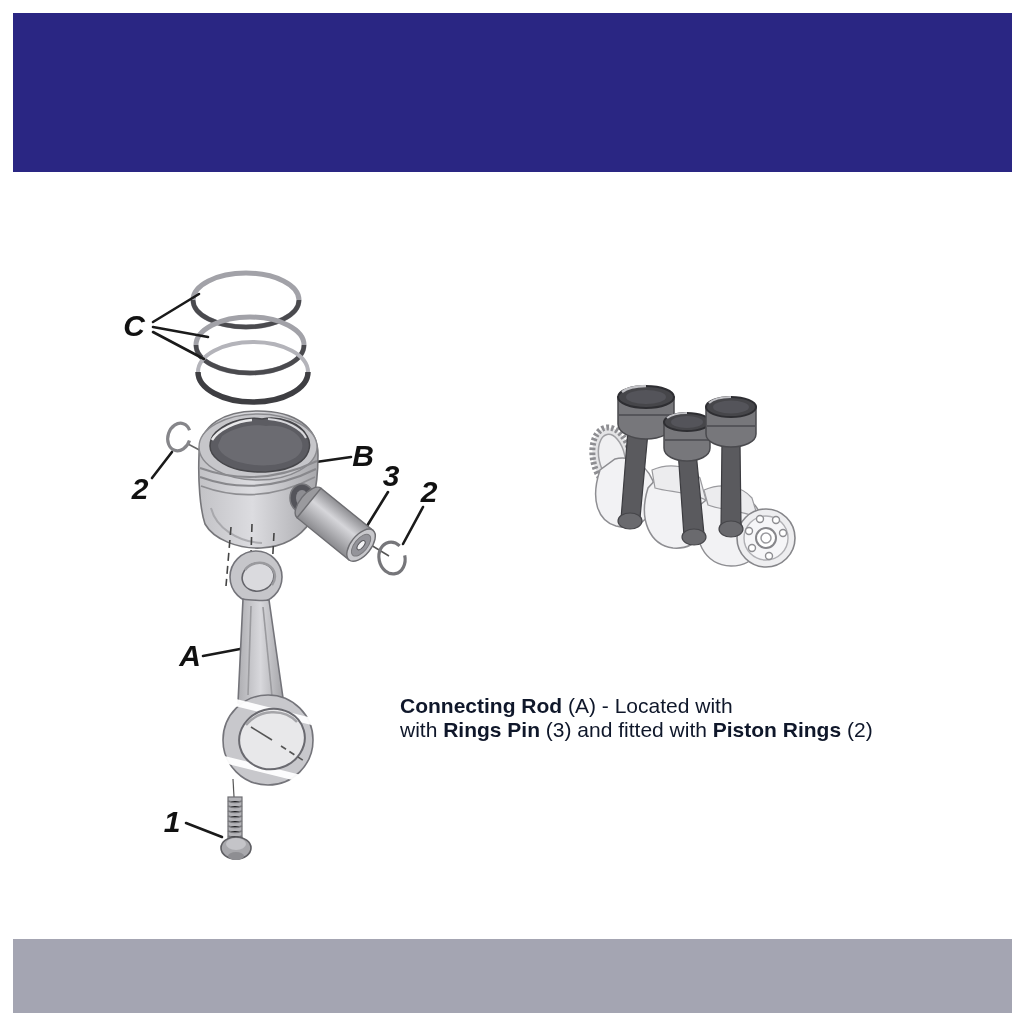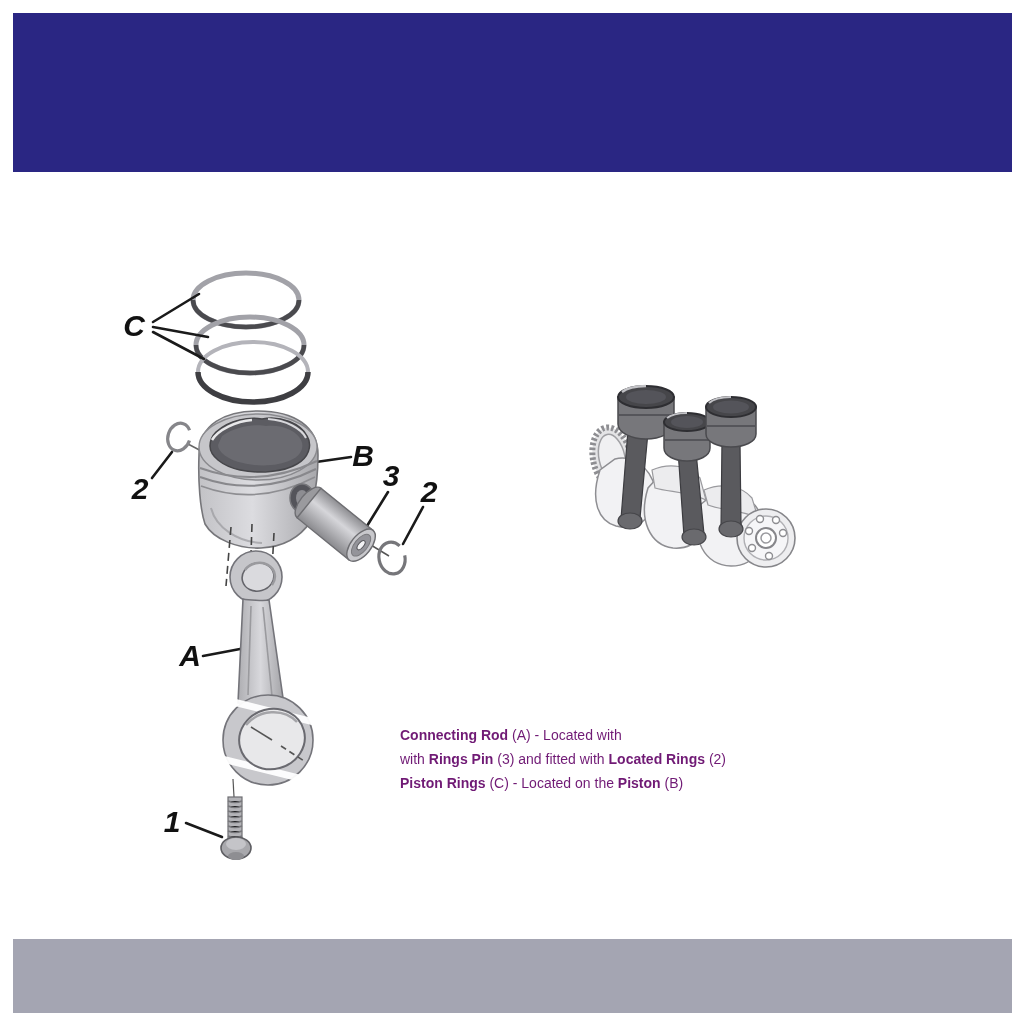--- a/index.html
+++ b/index.html
@@ -10,22 +10,22 @@
   .diagram-svg{position:absolute;left:0;top:0;width:1024px;height:1024px;}
   .callout{position:absolute;transform:translate(-50%,-50%);
            font-weight:bold;font-style:italic;font-size:30px;color:#111;line-height:1;}
   .callout-c{left:134px;top:326px;}
   .callout-2l{left:140px;top:489px;}
   .callout-b{left:363px;top:456px;}
   .callout-3{left:391px;top:476px;}
   .callout-2r{left:429px;top:492px;}
   .callout-a{left:190px;top:656px;}
   .callout-1{left:172px;top:822px;}
-  .description{position:absolute;left:400px;top:723px;width:520px;
-               font-size:14px;line-height:24.2px;color:#701a75;}
+  .description{position:absolute;left:400px;top:694px;width:520px;
+               font-size:21px;line-height:24.2px;color:#0f172a;}
   .description .ln{white-space:nowrap;}
   .description b{font-weight:bold;}
 </style>
 </head>
 <body>
 
 <div class="page">
 
   <div class="header-bar" style="background: rgb(42, 38, 131);"></div>
 
@@ -205,19 +205,18 @@
   <div class="callout callout-c">C</div>
   <div class="callout callout-2l">2</div>
   <div class="callout callout-b">B</div>
   <div class="callout callout-3">3</div>
   <div class="callout callout-2r">2</div>
   <div class="callout callout-a">A</div>
   <div class="callout callout-1">1</div>
 
   <div class="description">
       <div class="ln"><b>Connecting Rod</b><span> (A) - Located with</span></div>
-      <div class="ln"><span>with </span><b>Rings Pin</b><span> (3) and fitted with </span><b>Located Rings</b><span> (2)</span></div>
-      <div class="ln"><b>Piston Rings</b><span> (C) - Located on the </span><b>Piston</b><span> (B)</span></div>
+      <div class="ln"><span>with </span><b>Rings Pin</b><span> (3) and fitted with </span><b>Piston Rings</b><span> (2)</span></div>
     </div>
 
   <div class="footer-bar" style="background: rgb(164, 165, 178);"></div>
 
 </div>
 
 </body></html>

